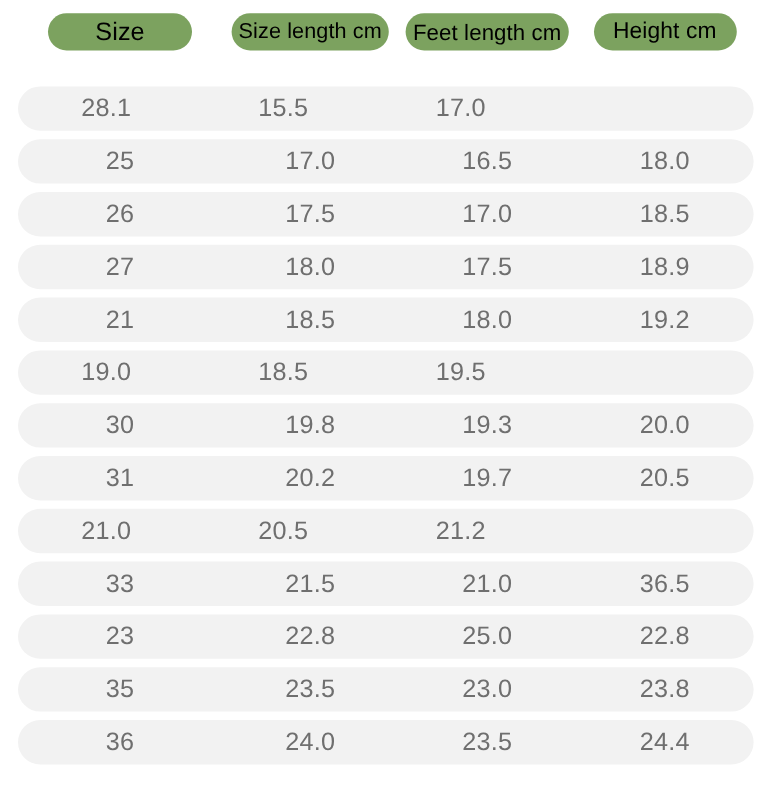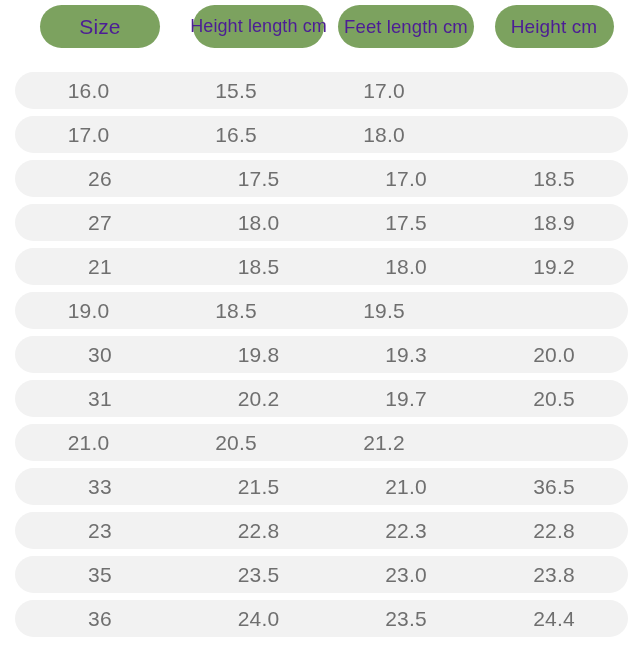--- a/index.html
+++ b/index.html
@@ -38,24 +38,24 @@
     align-items: center;
     justify-content: center;
     height: 43px;
     box-sizing: border-box;
   }
 
   .header-pill {
     display: inline-flex;
     align-items: center;
     justify-content: center;
-    height: 43px;
+    height: 31px;
     border-radius: 22px;
     background: #7ca25f;
-    color: #4c1d95;
+    color: #000000;
     font-size: 20px;
     font-weight: 400;
     letter-spacing: 0.1px;
     white-space: nowrap;
     box-sizing: border-box;
   }
 
   .header-cell.col-size   { width: 170px; }
   .header-cell.col-inner  { width: 147px; }
   .header-cell.col-feet   { width: 148px; }
@@ -105,39 +105,40 @@
 </head>
 <body>
 
 <div class="size-chart">
 
   <div class="header-row">
     <div class="header-cell col-size">
       <span class="header-pill">Size</span>
     </div>
     <div class="header-cell col-inner">
-      <span class="header-pill">Height length cm</span>
+      <span class="header-pill">Size length cm</span>
     </div>
     <div class="header-cell col-feet">
       <span class="header-pill">Feet length cm</span>
     </div>
     <div class="header-cell col-height">
       <span class="header-pill">Height cm</span>
     </div>
   </div>
 
   <div class="body-rows">
 
     <div class="data-row">
-      <div class="cell col-inner">16.0</div>
+      <div class="cell col-inner">28.1</div>
       <div class="cell col-feet">15.5</div>
       <div class="cell col-height">17.0</div>
     </div>
 
     <div class="data-row">
+      <div class="cell col-size">25</div>
       <div class="cell col-inner">17.0</div>
       <div class="cell col-feet">16.5</div>
       <div class="cell col-height">18.0</div>
     </div>
 
     <div class="data-row">
       <div class="cell col-size">26</div>
       <div class="cell col-inner">17.5</div>
       <div class="cell col-feet">17.0</div>
       <div class="cell col-height">18.5</div>
@@ -186,21 +187,21 @@
     <div class="data-row">
       <div class="cell col-size">33</div>
       <div class="cell col-inner">21.5</div>
       <div class="cell col-feet">21.0</div>
       <div class="cell col-height">36.5</div>
     </div>
 
     <div class="data-row">
       <div class="cell col-size">23</div>
       <div class="cell col-inner">22.8</div>
-      <div class="cell col-feet">22.3</div>
+      <div class="cell col-feet">25.0</div>
       <div class="cell col-height">22.8</div>
     </div>
 
     <div class="data-row">
       <div class="cell col-size">35</div>
       <div class="cell col-inner">23.5</div>
       <div class="cell col-feet">23.0</div>
       <div class="cell col-height">23.8</div>
     </div>
 

